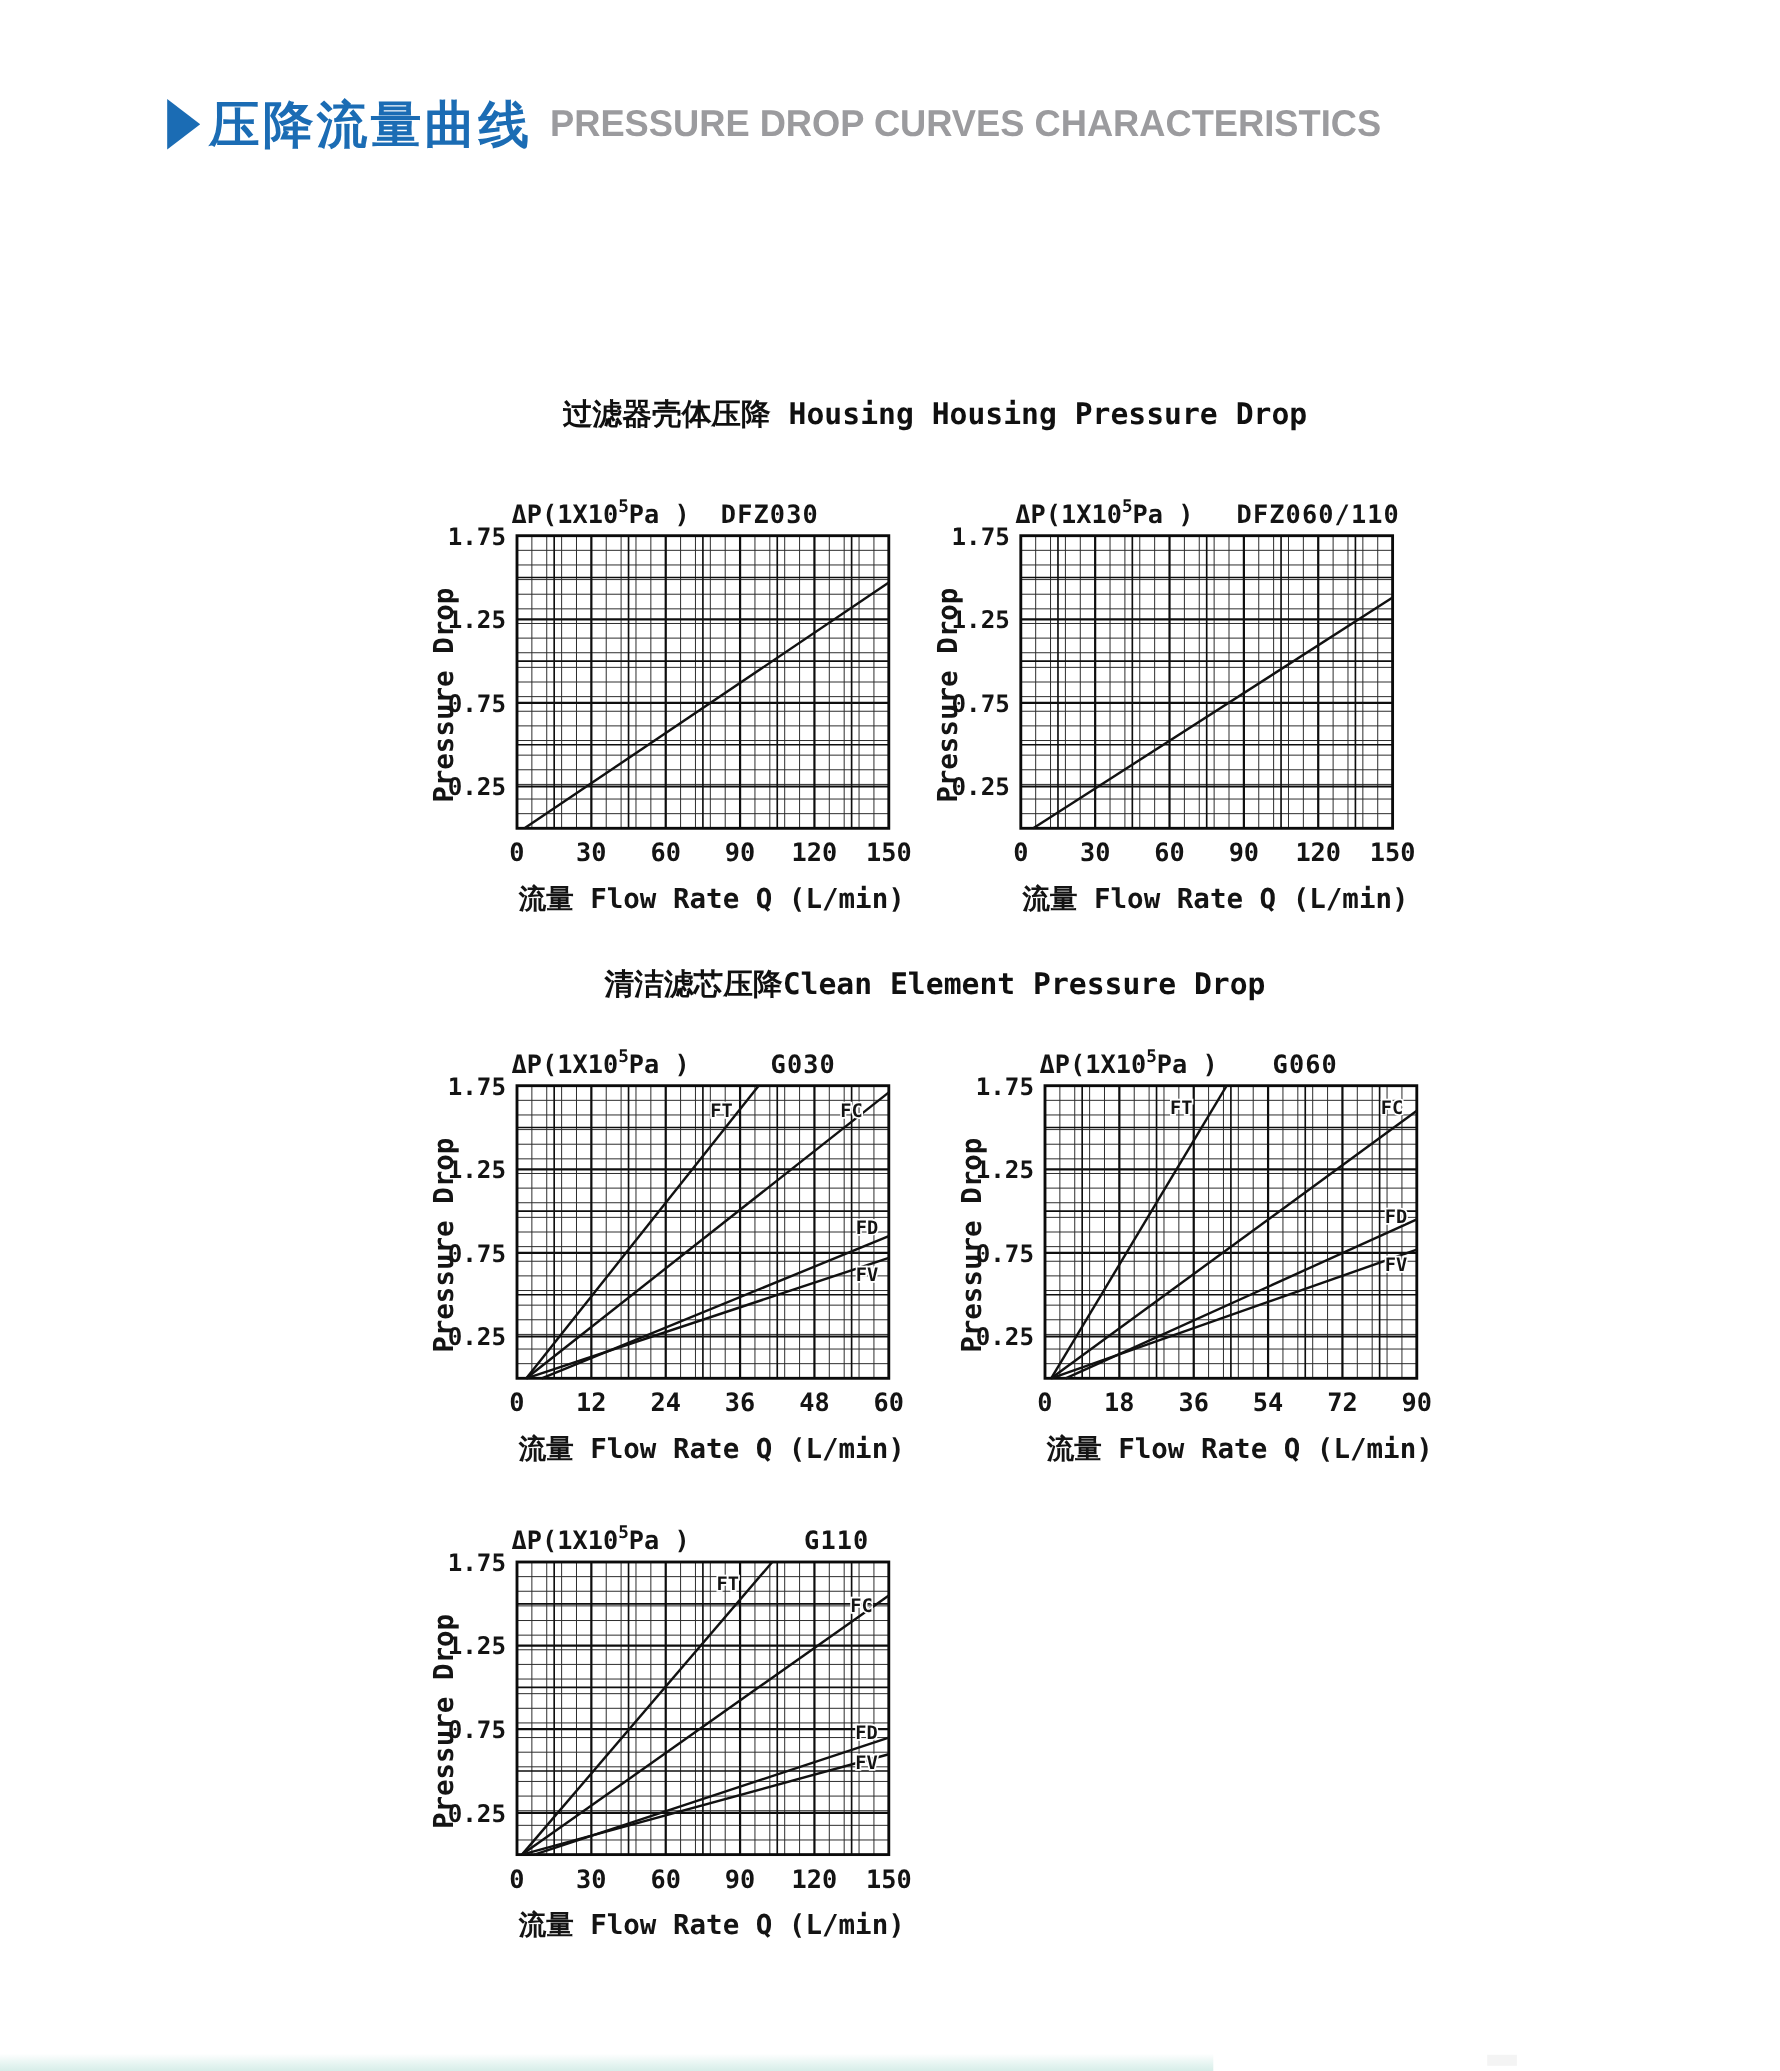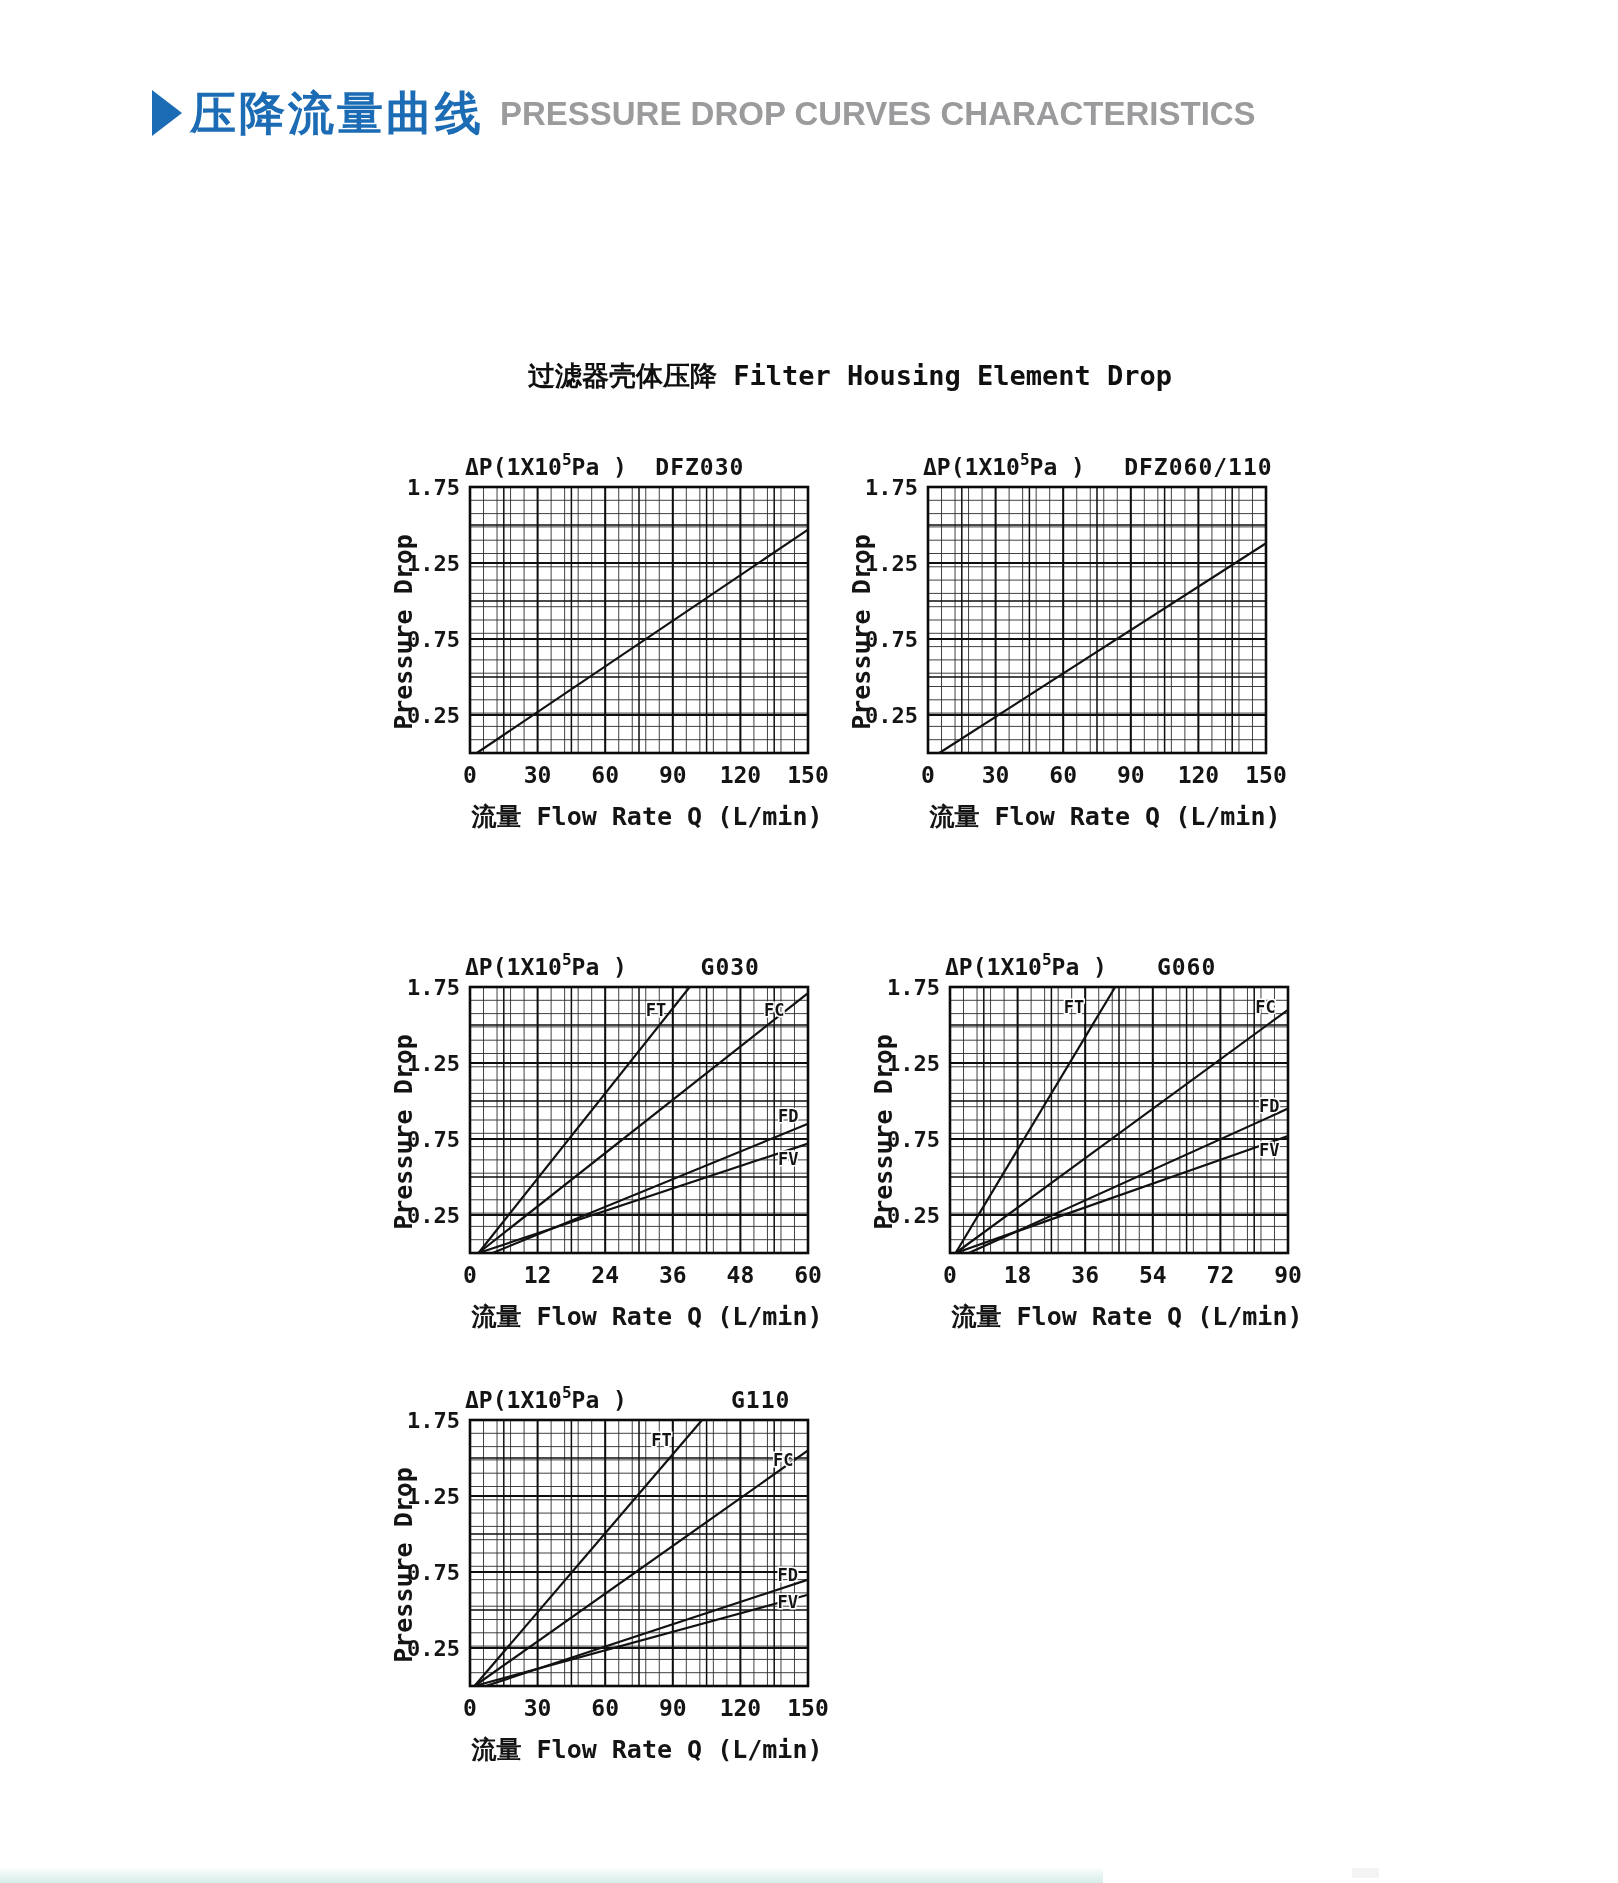--- a/index.html
+++ b/index.html
@@ -42,21 +42,22 @@
 
 <div class="page">
 
   <div class="hdr1">
     <span class="tri tri-lg"></span>
     <span class="t-zh">压降流量曲线</span>
     <span class="t-en">PRESSURE DROP CURVES CHARACTERISTICS</span>
   </div>
 
 
-  <div class="sec-title sec1">过滤器壳体压降 Filter Housing Element Drop</div>
+  <div class="sec-title sec1">过滤器壳体压降 Housing Housing Pressure Drop</div>
+  <div class="sec-title sec2">清洁滤芯压降Clean Element Pressure Drop</div>
 
   <div class="chart c0">
       <svg viewBox="0 0 500 415">
         <g stroke="#2b2b2b" stroke-width="0.9">
           <line x1="108.52" y1="58" x2="108.52" y2="324"></line>
           <line x1="122.03999999999999" y1="58" x2="122.03999999999999" y2="324"></line>
           <line x1="135.56" y1="58" x2="135.56" y2="324"></line>
           <line x1="149.07999999999998" y1="58" x2="149.07999999999998" y2="324"></line>
           <line x1="162.6" y1="58" x2="162.6" y2="324"></line>
           <line x1="176.12" y1="58" x2="176.12" y2="324"></line>

